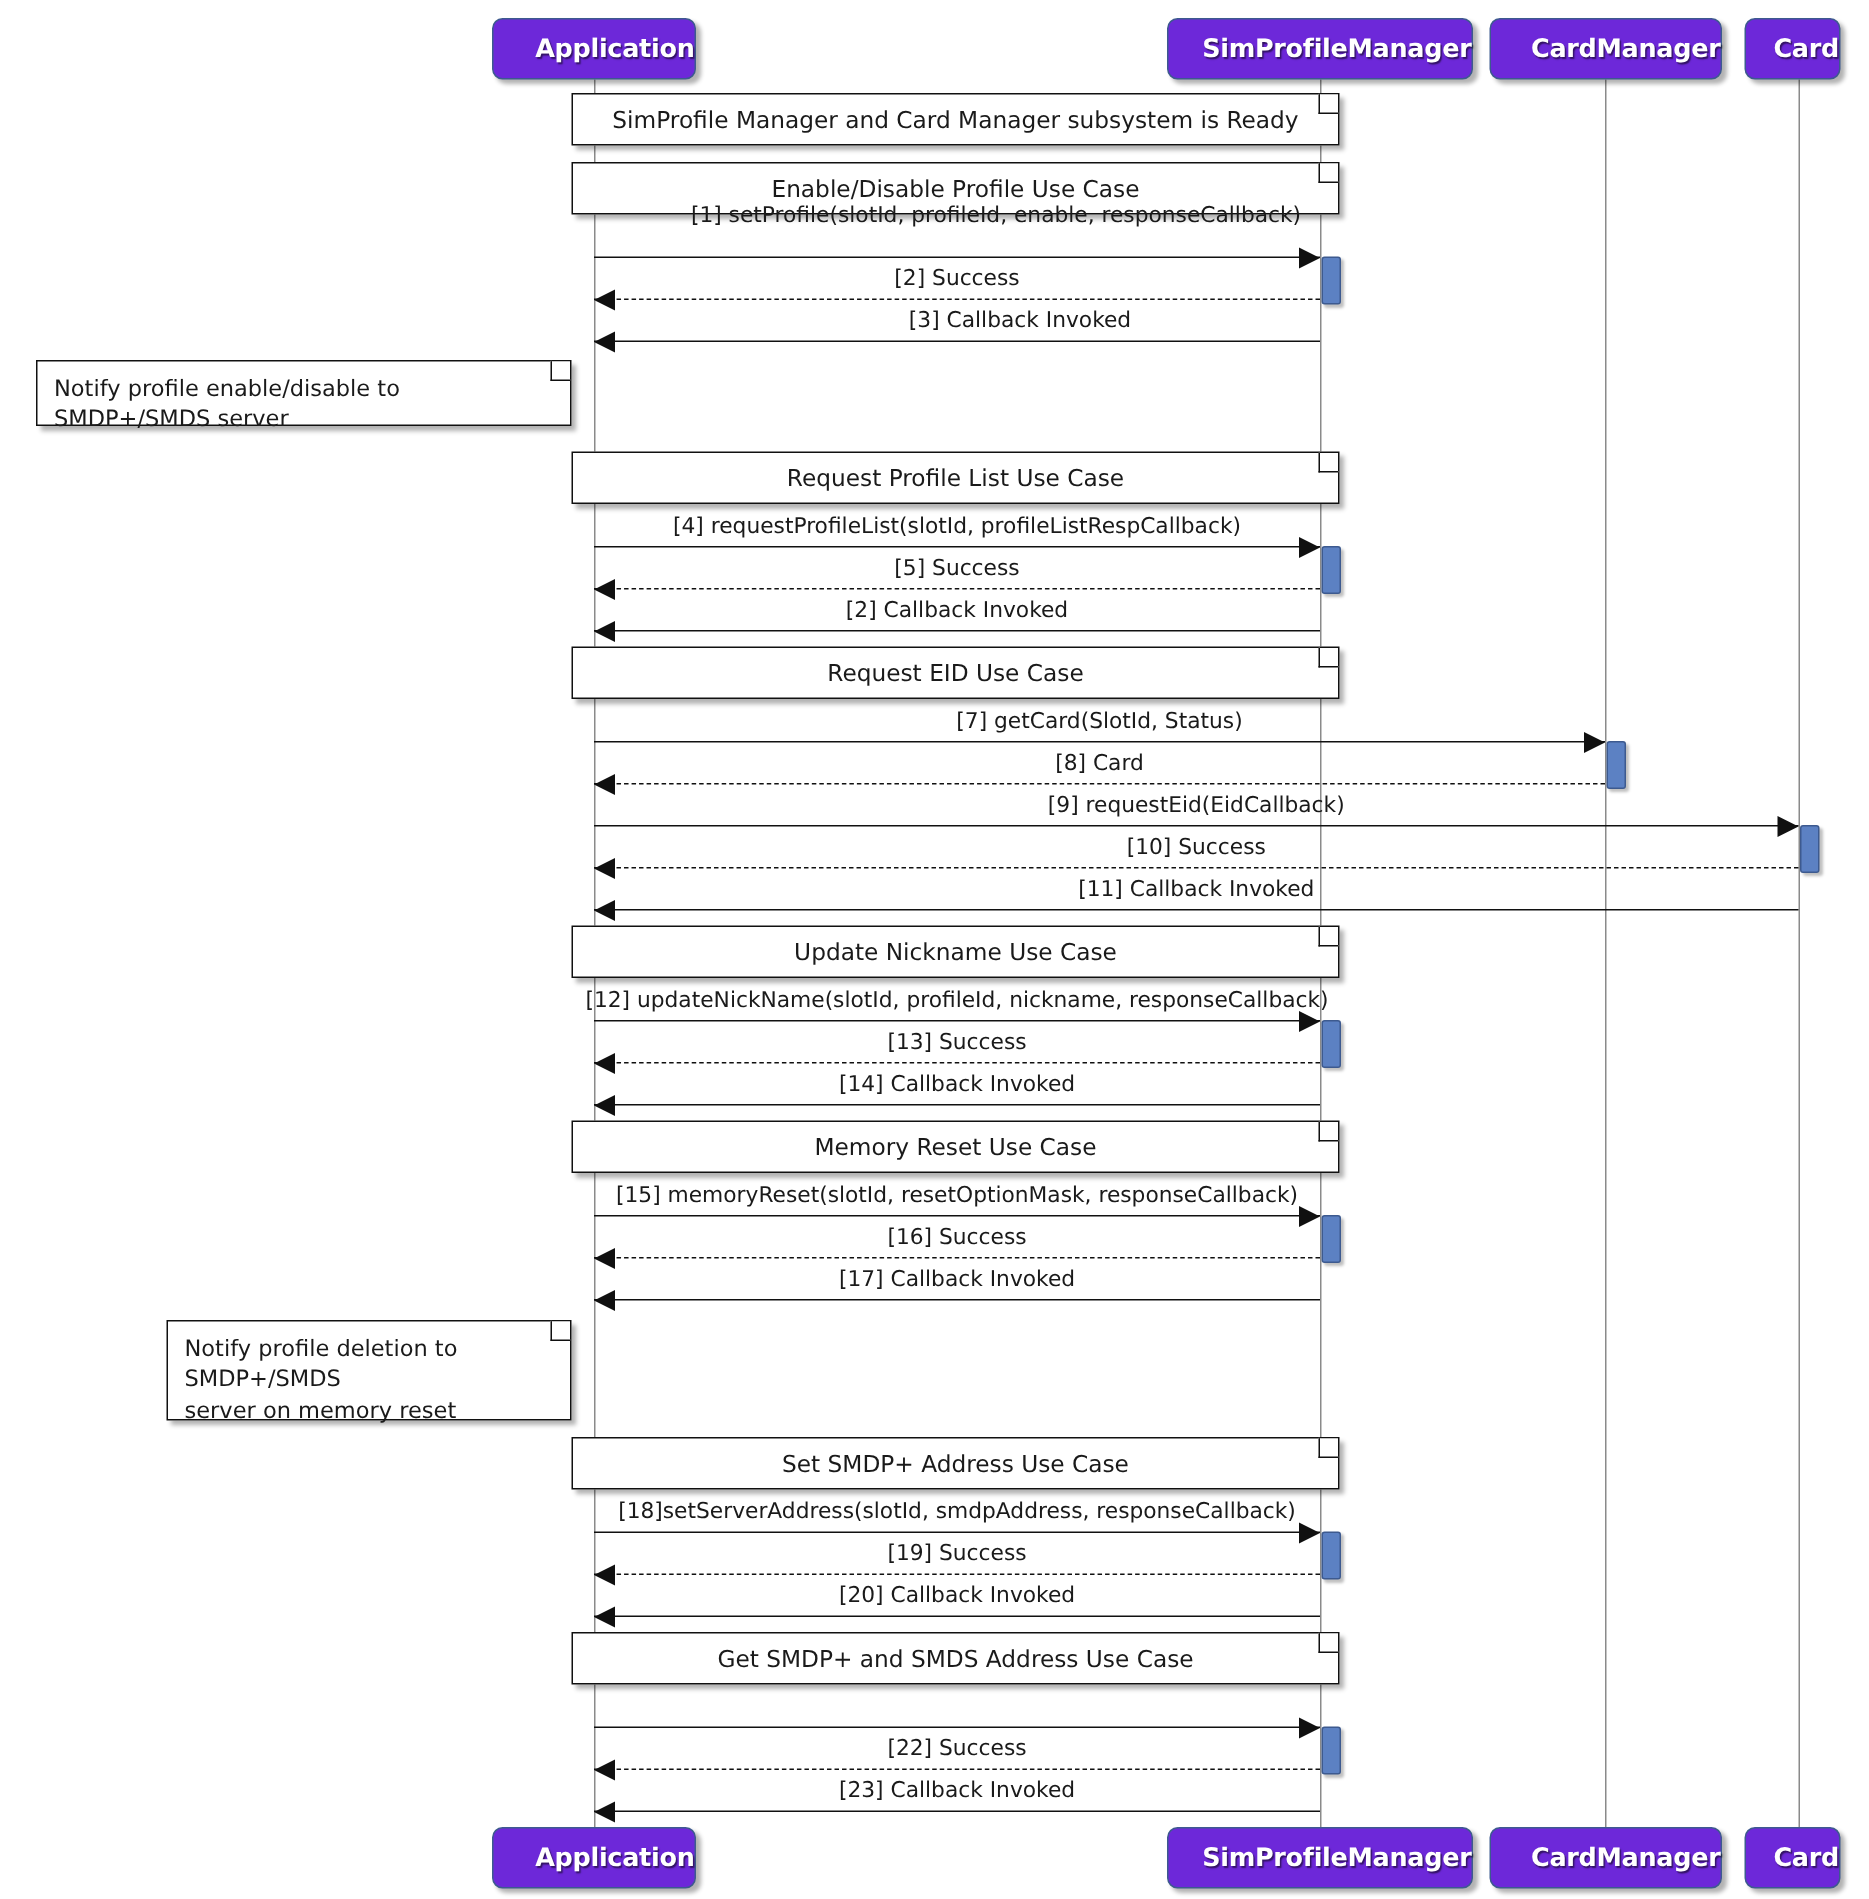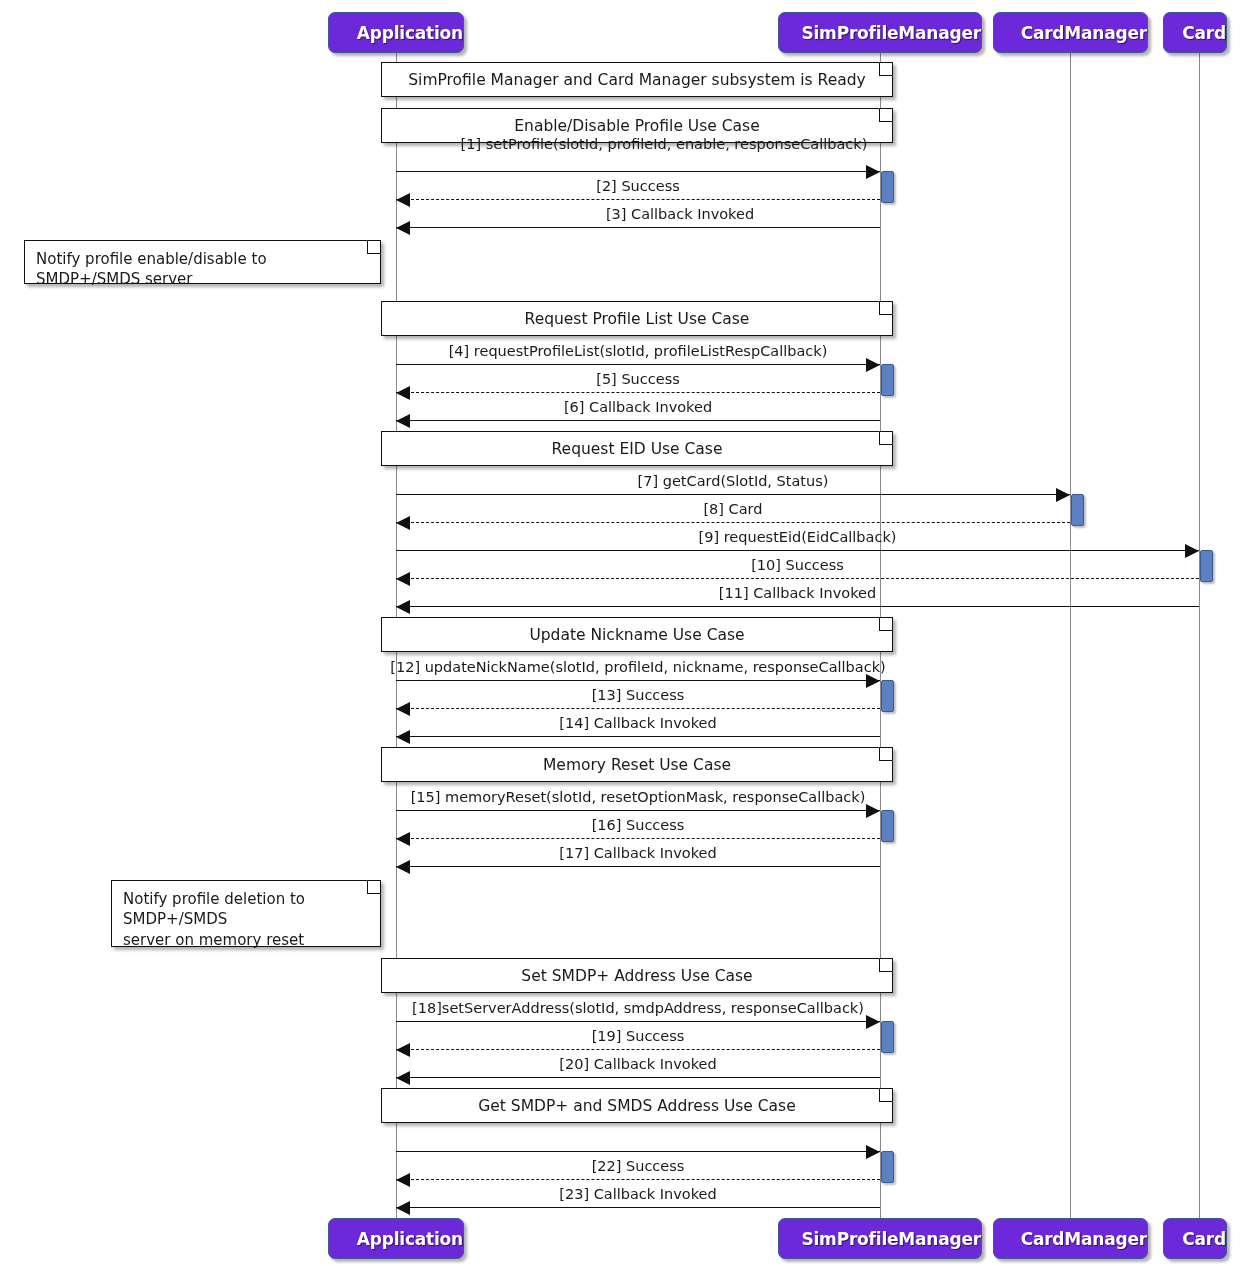--- a/index.html
+++ b/index.html
@@ -229,21 +229,21 @@
       <div class="arrowhead left" style="top: 221px; left: 396px;"></div>
       <div class="msg-label" style="left: 632px; top: 206px; margin-left: 48px;">[3] Callback Invoked</div>
       <div class="msg-line" style="left: 396px; top: 364px; width: 484px;"></div>
       <div class="arrowhead right" style="top: 358px; left: 866px;"></div>
       <div class="msg-label" style="left: 638px; top: 343px;">[4] requestProfileList(slotId, profileListRespCallback)</div>
       <div class="msg-line dashed" style="left: 396px; top: 392px; width: 484px;"></div>
       <div class="arrowhead left" style="top: 386px; left: 396px;"></div>
       <div class="msg-label" style="left: 638px; top: 371px;">[5] Success</div>
       <div class="msg-line" style="left: 396px; top: 420px; width: 484px;"></div>
       <div class="arrowhead left" style="top: 414px; left: 396px;"></div>
-      <div class="msg-label" style="left: 638px; top: 399px;">[6] Callback Invoked</div>
+      <div class="msg-label" style="left: 638px; top: 399px;">[2] Callback Invoked</div>
       <div class="msg-line" style="left: 396px; top: 494px; width: 674px;"></div>
       <div class="arrowhead right" style="top: 488px; left: 1056px;"></div>
       <div class="msg-label" style="left: 733px; top: 473px;">[7] getCard(SlotId, Status)</div>
       <div class="msg-line dashed" style="left: 396px; top: 522px; width: 674px;"></div>
       <div class="arrowhead left" style="top: 516px; left: 396px;"></div>
       <div class="msg-label" style="left: 733px; top: 501px;">[8] Card</div>
       <div class="msg-line" style="left: 396px; top: 550px; width: 803px;"></div>
       <div class="arrowhead right" style="top: 544px; left: 1185px;"></div>
       <div class="msg-label" style="left: 797.5px; top: 529px;">[9] requestEid(EidCallback)</div>
       <div class="msg-line dashed" style="left: 396px; top: 578px; width: 803px;"></div>

